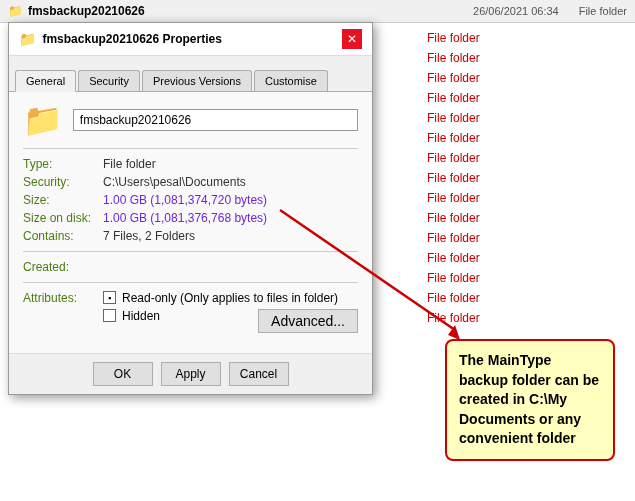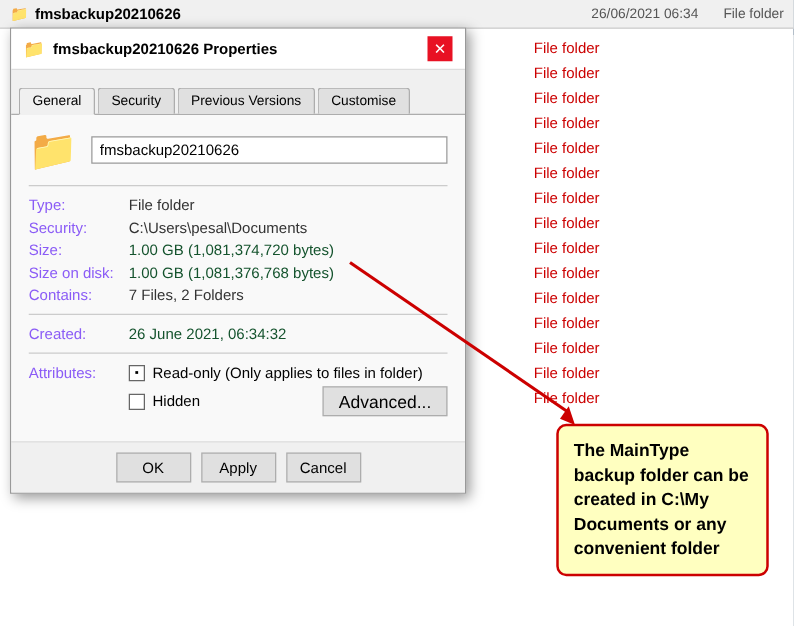--- a/index.html
+++ b/index.html
@@ -162,39 +162,38 @@
     }
 
     .info-row {
       display: flex;
       margin-bottom: 4px;
       font-size: 12px;
     }
 
     .info-label {
       width: 80px;
-      color: #8b5cf6;
+      color: #4d7c0f;
       flex-shrink: 0;
     }
 
     .info-value {
       color: #333;
     }
 
     .info-value.blue {
-      color: #14532d;
+      color: #6d28d9;
     }
 
     .attributes-section {
       margin-top: 3px;
     }
 
     .attr-row {
       display: flex;
-      align-items: center;
       margin-bottom: 4px;
       font-size: 12px;
     }
 
     .checkbox {
       width: 13px;
       height: 13px;
       border: 1px solid #666;
       background: white;
       margin-right: 6px;
@@ -337,21 +336,20 @@
 
     <div class="info-row">
       <span class="info-label">Contains:</span>
       <span class="info-value">7 Files, 2 Folders</span>
     </div>
 
     <div class="divider"></div>
 
     <div class="info-row">
       <span class="info-label">Created:</span>
-      <span class="info-value blue">26 June 2021, 06:34:32</span>
     </div>
 
     <div class="divider"></div>
 
     <div class="info-row attributes-section">
       <span class="info-label">Attributes:</span>
       <div style="flex:1;">
         <div class="attr-row">
           <div class="checkbox checked"></div>
           <span>Read-only (Only applies to files in folder)</span>

